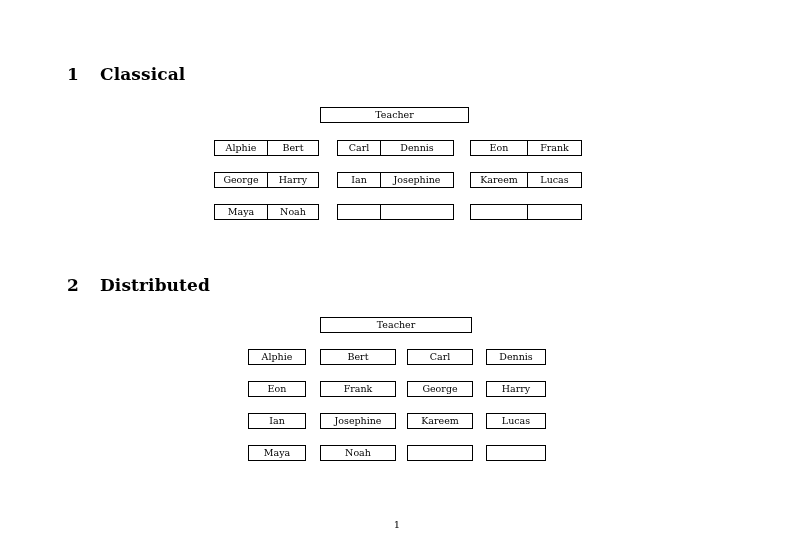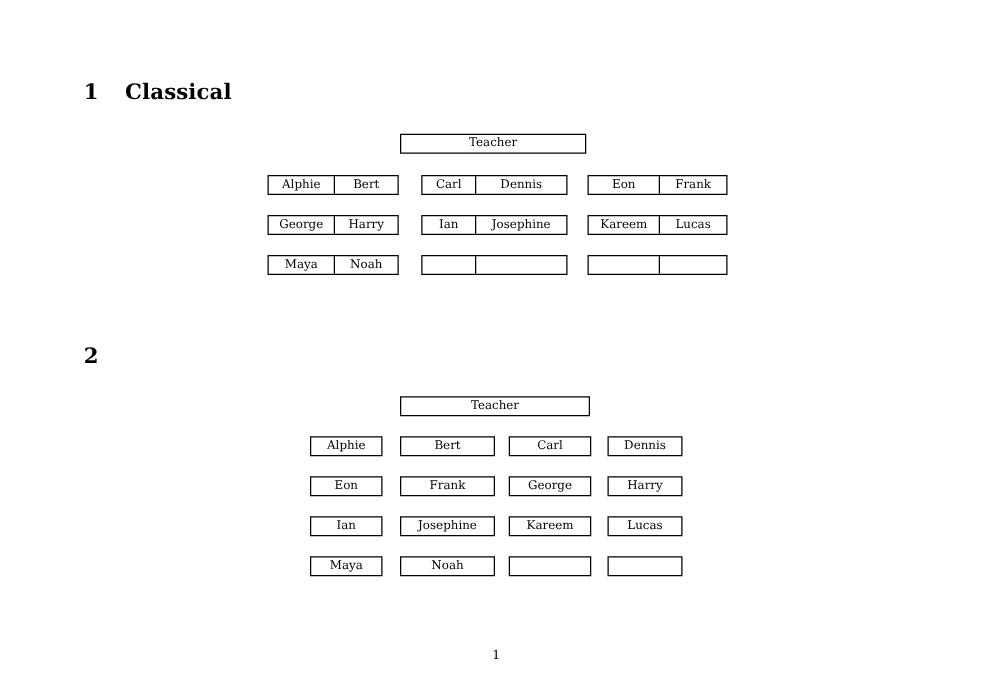--- a/index.html
+++ b/index.html
@@ -166,20 +166,21 @@
     <div class="cell c1">Kareem</div>
     <div class="cell c2">Lucas</div>
   </div>
   <div class="tbl cl-g3 cl-r3">
     <div class="cell c1"></div>
     <div class="cell c2"></div>
   </div>
 
   <div class="section-heading" id="heading-distributed">
     <span class="sec-num">2</span>
+    <span class="sec-title">Distributed</span>
   </div>
 
   <div class="box" id="distributed-teacher">Teacher</div>
 
   <div class="box di-c1 di-r1">Alphie</div>
   <div class="box di-c2 di-r1">Bert</div>
   <div class="box di-c3 di-r1">Carl</div>
   <div class="box di-c4 di-r1">Dennis</div>
 
   <div class="box di-c1 di-r2">Eon</div>

